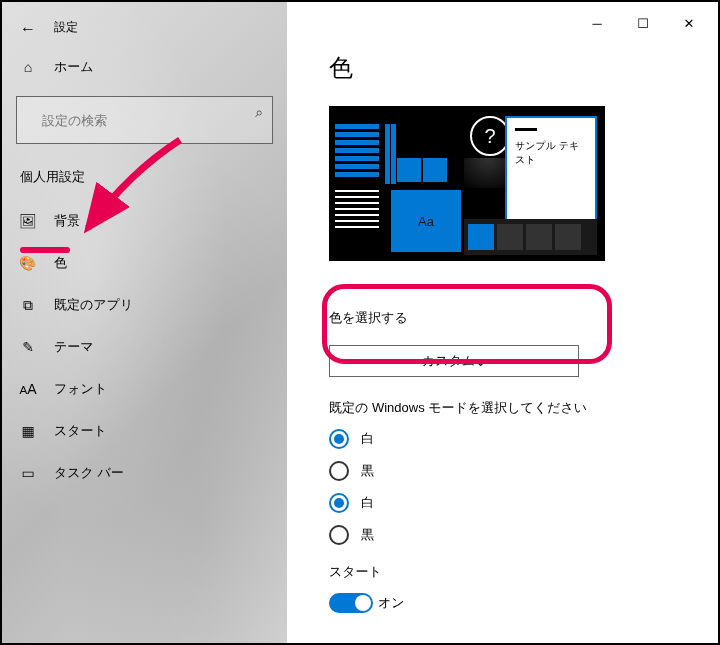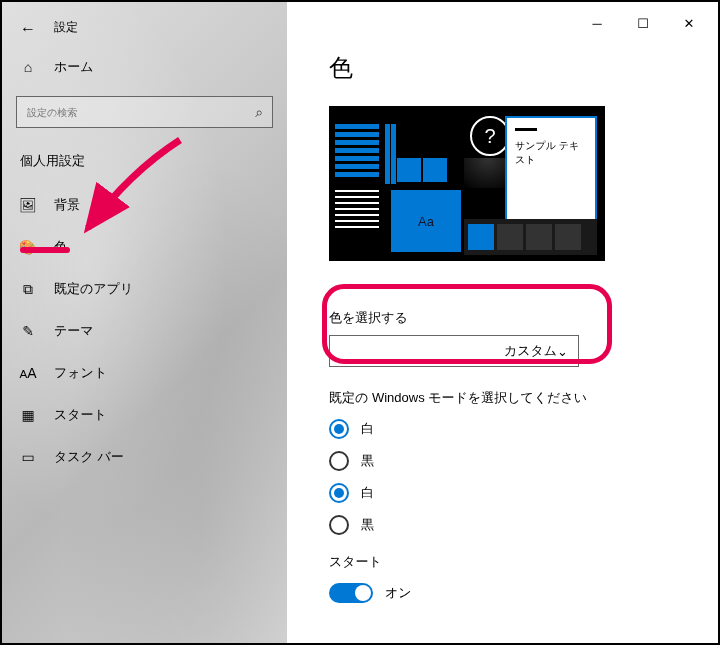--- a/index.html
+++ b/index.html
@@ -7,21 +7,21 @@
 .frame{position:absolute;inset:0;border:2px solid #000}
 .chrome{position:absolute;right:6px;top:6px;display:flex;gap:0}
 .chrome div{width:46px;height:30px;display:flex;align-items:center;justify-content:center;font-size:13px;color:#000}
 .container{display:flex;height:100%}
 .sidebar{width:285px;height:100%;background:linear-gradient(135deg,#e0e0e0,#c8c8c8 40%,#b8b8b8 60%,#d5d5d5);padding-top:8px;position:relative}
 .sidebar::before{content:"";position:absolute;inset:0;background:radial-gradient(ellipse at 30% 40%,rgba(255,255,255,0.3),transparent 50%),radial-gradient(ellipse at 70% 80%,rgba(0,0,0,0.08),transparent 50%);pointer-events:none}
 .titlebar{display:flex;align-items:center;gap:18px;padding:8px 18px;font-size:12px;position:relative;z-index:1}
 .back{font-size:16px}
 .home-row{display:flex;align-items:center;gap:18px;padding:14px 18px;font-size:13px;position:relative;z-index:1}
 .search{margin:6px 14px 18px;position:relative;z-index:1}
-.search input{width:100%;height:32px;border:1px solid #666;background:rgba(255,255,255,0.25);padding:0 30px 0 10px;font-size:10px;outline:none}
+.search input{width:100%;height:48px;border:1px solid #666;background:rgba(255,255,255,0.25);padding:0 30px 0 25px;font-size:13px;outline:none}
 .search-icon{position:absolute;right:10px;top:8px;font-size:14px;color:#444}
 .section-label{padding:6px 18px 14px;font-size:13px;font-weight:400;position:relative;z-index:1}
 .nav-item{display:flex;align-items:center;gap:18px;padding:12px 18px;font-size:13px;position:relative;z-index:1;cursor:pointer}
 .nav-icon{width:16px;height:16px;display:flex;align-items:center;justify-content:center;font-size:14px}
 .main{flex:1;padding:50px 42px 0;background:#fff;overflow:hidden}
 .page-title{font-size:24px;font-weight:400;margin-bottom:22px}
 .preview{width:276px;height:155px;background:#000;position:relative;margin-bottom:48px;overflow:hidden}
 .prev-blue-rows{position:absolute;left:6px;top:18px}
 .prev-blue-rows div{width:44px;height:5px;background:#0078d4;margin-bottom:3px}
 .prev-white-rows{position:absolute;left:6px;top:84px}
@@ -33,33 +33,33 @@
 .pt3{left:68px;top:52px;width:24px;height:24px}
 .pt4{left:94px;top:52px;width:24px;height:24px}
 .prev-face{position:absolute;left:135px;top:10px;width:52px;height:70px}
 .face-circle{width:40px;height:40px;border:2px solid #fff;border-radius:50%;margin:0 auto;display:flex;align-items:center;justify-content:center;color:#fff;font-size:20px}
 .face-body{width:48px;height:30px;background:radial-gradient(circle at 50% 0,#333,#000);margin-top:2px}
 .prev-sample{position:absolute;right:8px;top:10px;width:92px;height:118px;background:#fff;border:2px solid #0078d4;padding:10px 8px;font-size:10px}
 .prev-sample-bar{width:22px;height:3px;background:#000;margin-bottom:8px}
 .prev-taskbar{position:absolute;left:135px;bottom:6px;right:8px;height:36px;background:#1a1a1a;display:flex;align-items:center;gap:3px;padding:0 4px}
 .tb-item{width:26px;height:26px;background:#333}
 .tb-item.active{background:#0078d4}
-.group-label{font-size:13px;margin-bottom:8px}
-.dropdown{width:250px;height:32px;border:1px solid #666;display:flex;align-items:center;justify-content:flex-end;padding:0 10px;font-size:13px;margin-bottom:22px;cursor:pointer}
+.group-label{font-size:13px;margin-bottom:18px}
+.dropdown{width:250px;height:32px;border:1px solid #666;display:flex;align-items:center;justify-content:center;padding:0 10px;font-size:13px;margin-bottom:22px;cursor:pointer}
 .highlight-box{position:absolute;border:5px solid #e6004f;border-radius:22px;pointer-events:none}
 .hb1{left:320px;top:282px;width:290px;height:80px}
 .underline-mark{position:absolute;left:18px;top:245px;width:50px;height:6px;background:#e6004f;border-radius:3px;z-index:2}
 .arrow-svg{position:absolute;left:68px;top:130px;z-index:3;pointer-events:none}
 .section-heading{font-size:13px;margin:14px 0 12px}
 .radio-row{display:flex;align-items:center;gap:12px;margin-bottom:12px;cursor:pointer}
 .radio{width:20px;height:20px;border:2px solid #333;border-radius:50%;display:flex;align-items:center;justify-content:center}
 .radio.checked{border-color:#0078d4}
 .radio.checked::after{content:"";width:10px;height:10px;background:#0078d4;border-radius:50%}
 .radio-label{font-size:13px}
-.toggle-row{display:flex;align-items:center;gap:12px;margin-top:8px}
+.toggle-row{display:flex;align-items:center;gap:5px;margin-top:8px}
 .toggle{width:44px;height:20px;background:#0078d4;border-radius:10px;position:relative;cursor:pointer}
 .toggle::after{content:"";position:absolute;right:2px;top:2px;width:16px;height:16px;background:#fff;border-radius:50%}
 </style>
 </head>
 <body>
 
 <div class="frame">
 <div class="chrome">
 <div>─</div>
 <div>☐</div>

